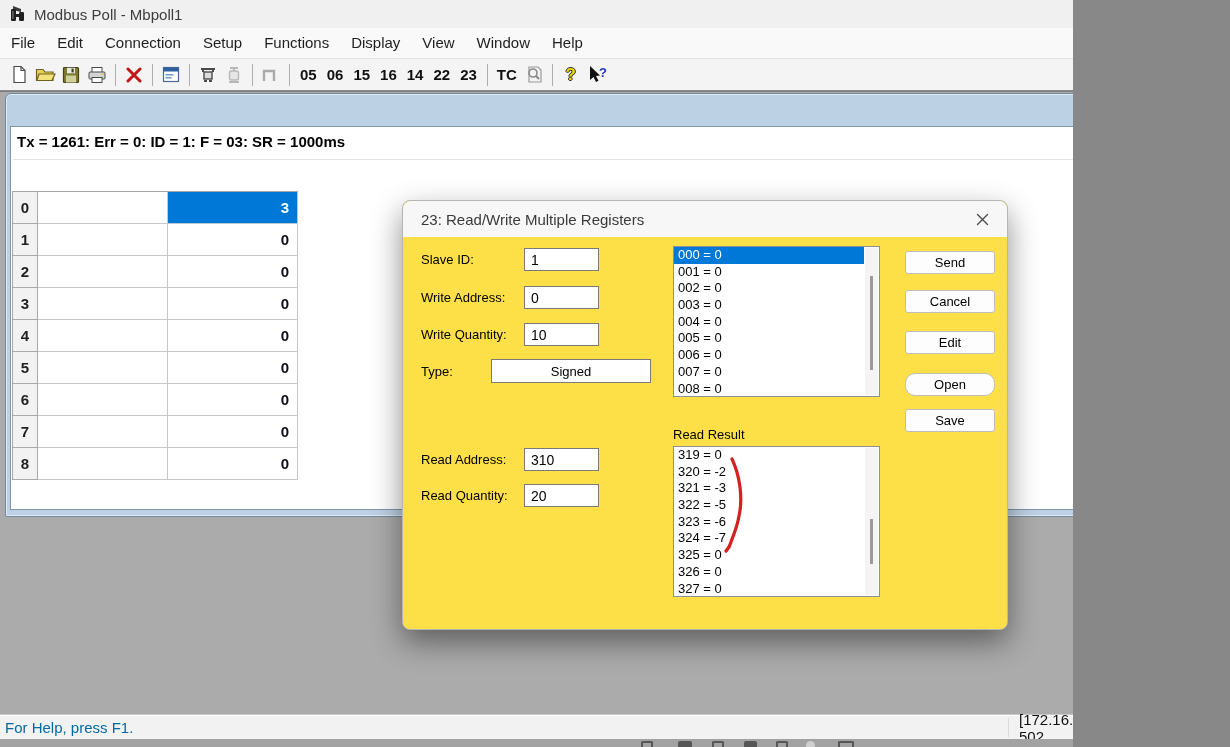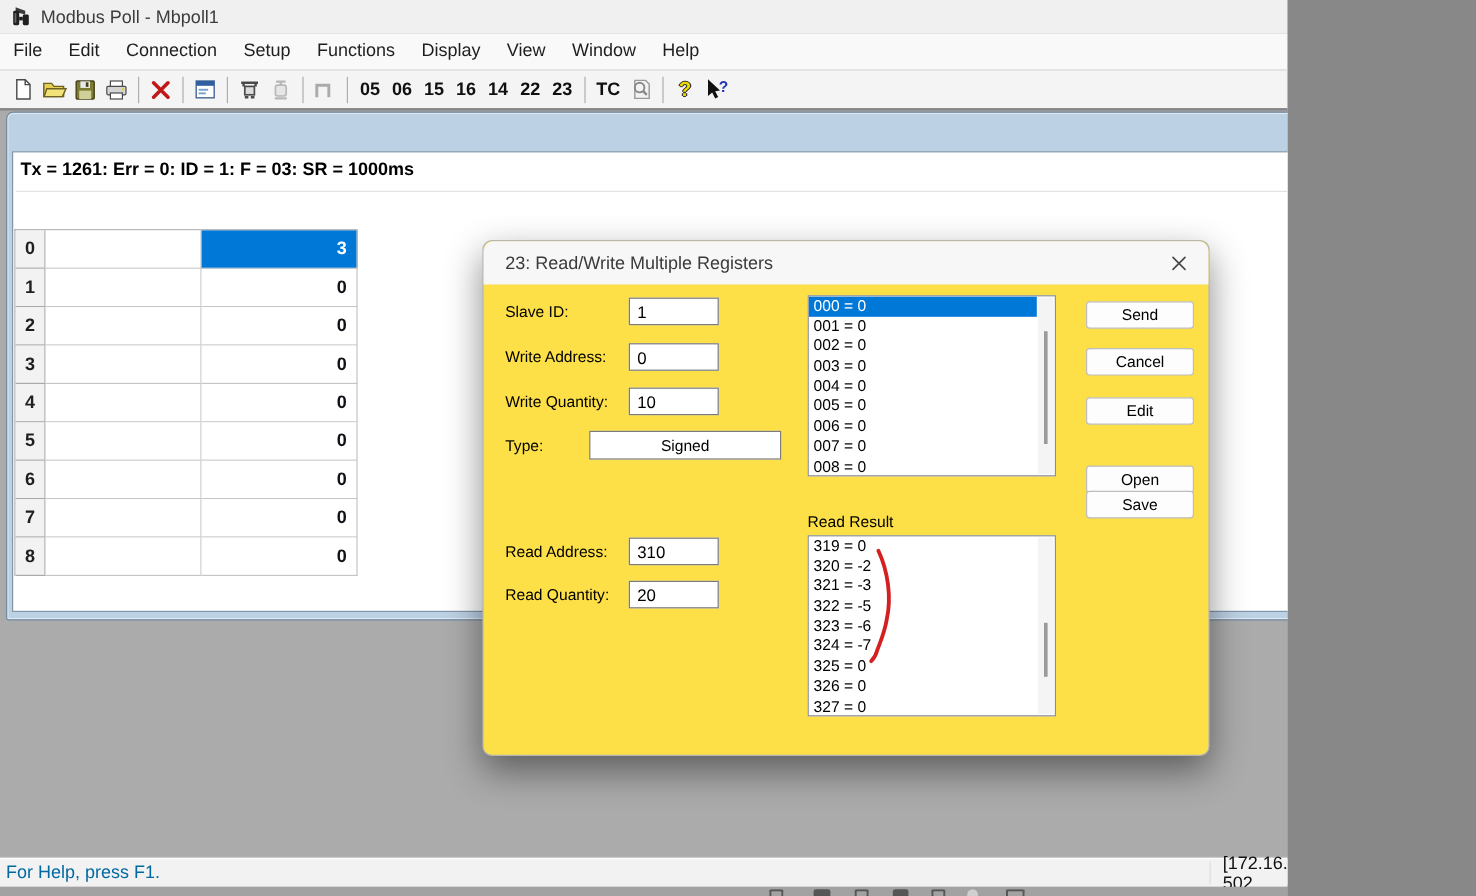--- a/index.html
+++ b/index.html
@@ -350,21 +350,21 @@
           <div class="lb-thumb" style="top:71px;height:45px"></div>
         </div>
       </div>
 
       <svg class="annotation" width="32" height="100" viewBox="0 0 32 100">
         <path d="M9 3 C 17 20, 20 42, 16 60 C 14 72, 10 80, 8 86 C 7 90, 5 93, 3 95" fill="none" stroke="#d42020" stroke-width="3.2" stroke-linecap="round"></path>
       </svg>
     <div class="dlg-btn" style="top: 50px;">Send</div>
         <div class="dlg-btn" style="top: 89px;">Cancel</div>
         <div class="dlg-btn" style="top: 130px;">Edit</div>
-        <div class="dlg-btn" style="top: 187px;">Open</div>
+        <div class="dlg-btn" style="top: 172px; border-radius: 10px;">Open</div>
         <div class="dlg-btn" style="top: 208px;">Save</div>
       </div>
   </div>
 
   <div class="statusbar">
     <span class="status-left">For Help, press F1.</span>
     <span class="status-right">[172.16.201.52]: 502</span>
   </div>
 
   <div class="bottom-strip">

